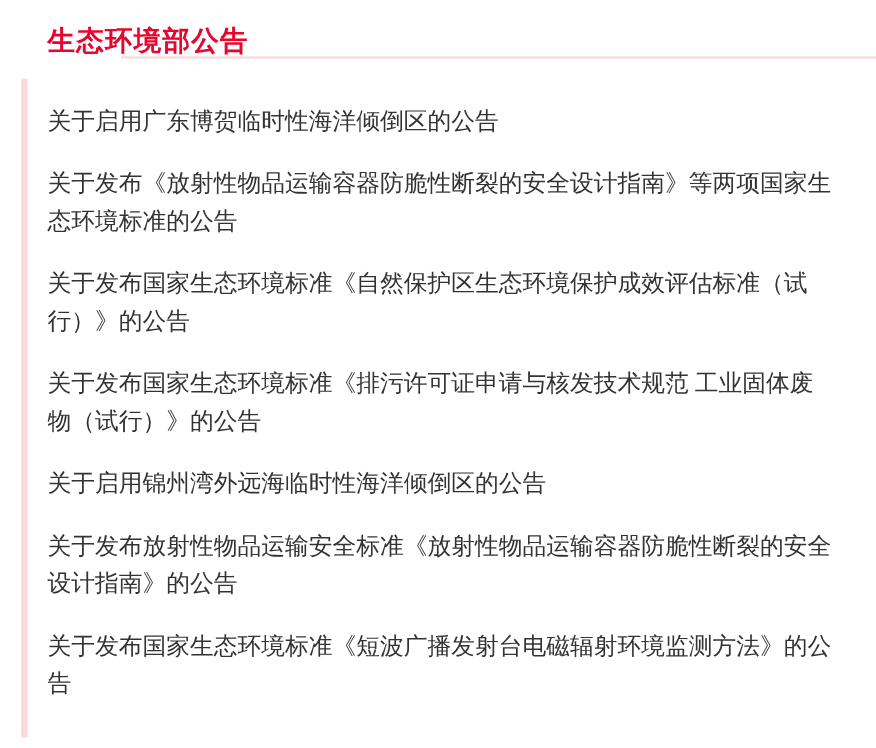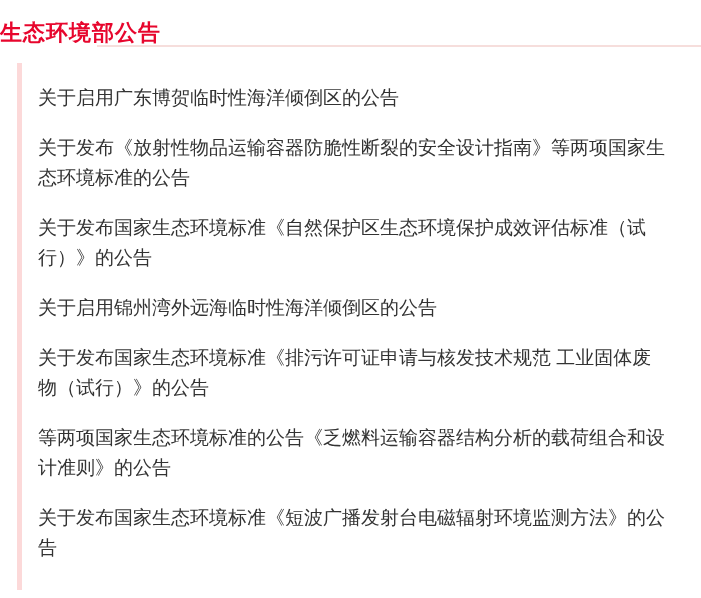--- a/index.html
+++ b/index.html
@@ -17,40 +17,42 @@
     overflow: hidden;
     font-family: "Liberation Sans", "DejaVu Sans", sans-serif;
   }
   .page {
     position: relative;
     width: 701px;
     height: 598px;
     padding-top: 20px;
   }
   .section-title {
+    margin-left: 38px;
     font-size: 22px;
     line-height: 26px;
     font-weight: bold;
     letter-spacing: 1px;
     color: var(--accent);
   }
   .header-underline {
     position: absolute;
     top: 45px;
     left: 97px;
     right: 0;
     height: 2px;
     background: var(--underline);
   }
   .announcement-list {
     margin: 17px 0 0 17px;
     border-left: 5px solid var(--left-bar);
     padding: 20px 28px 15px 16px;
     list-style: none;
     width: 679px;
+    font-family: Liberation Serif, serif;
   }
   .announcement-item {
     font-size: 19px;
     line-height: 30px;
     color: var(--text);
     margin-bottom: 20px;
     cursor: pointer;
     max-width: 634px;
   }
   .announcement-item:last-child { margin-bottom: 12px; }
@@ -58,18 +60,18 @@
 </head>
 <body>
 
 <div class="page">
   <h2 class="section-title">生态环境部公告</h2>
   <div class="header-underline"></div>
   <ul class="announcement-list">
       <li class="announcement-item">关于启用广东博贺临时性海洋倾倒区的公告</li>
       <li class="announcement-item">关于发布《放射性物品运输容器防脆性断裂的安全设计指南》等两项国家生态环境标准的公告</li>
       <li class="announcement-item">关于发布国家生态环境标准《自然保护区生态环境保护成效评估标准（试行）》的公告</li>
+      <li class="announcement-item">关于发布国家生态环境标准《排污许可证申请与核发技术规范 工业固体废物（试行）》的公告</li>
       <li class="announcement-item">关于启用锦州湾外远海临时性海洋倾倒区的公告</li>
-      <li class="announcement-item">关于发布国家生态环境标准《排污许可证申请与核发技术规范 工业固体废物（试行）》的公告</li>
-      <li class="announcement-item">等两项国家生态环境标准的公告《乏燃料运输容器结构分析的载荷组合和设计准则》的公告</li>
+      <li class="announcement-item">关于发布放射性物品运输安全标准《放射性物品运输容器防脆性断裂的安全设计指南》的公告</li>
       <li class="announcement-item">关于发布国家生态环境标准《短波广播发射台电磁辐射环境监测方法》的公告</li>
     </ul>
 </div>
 
 </body></html>

